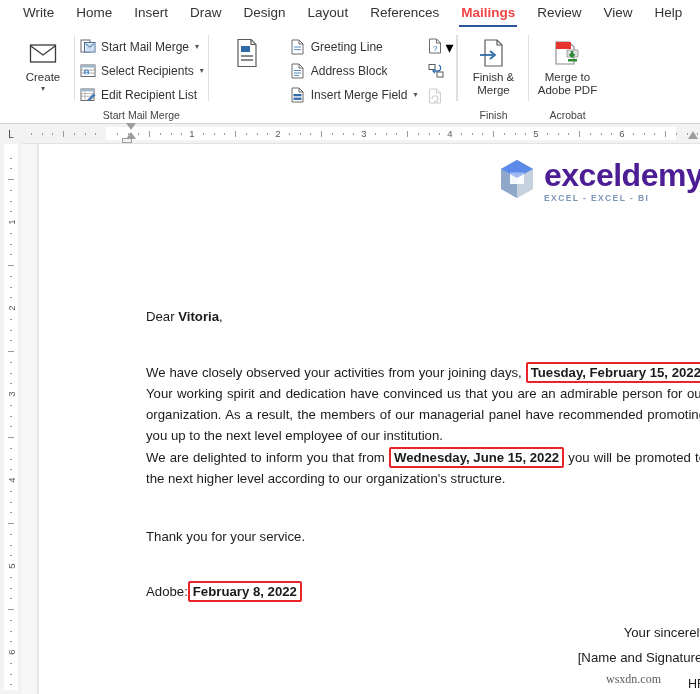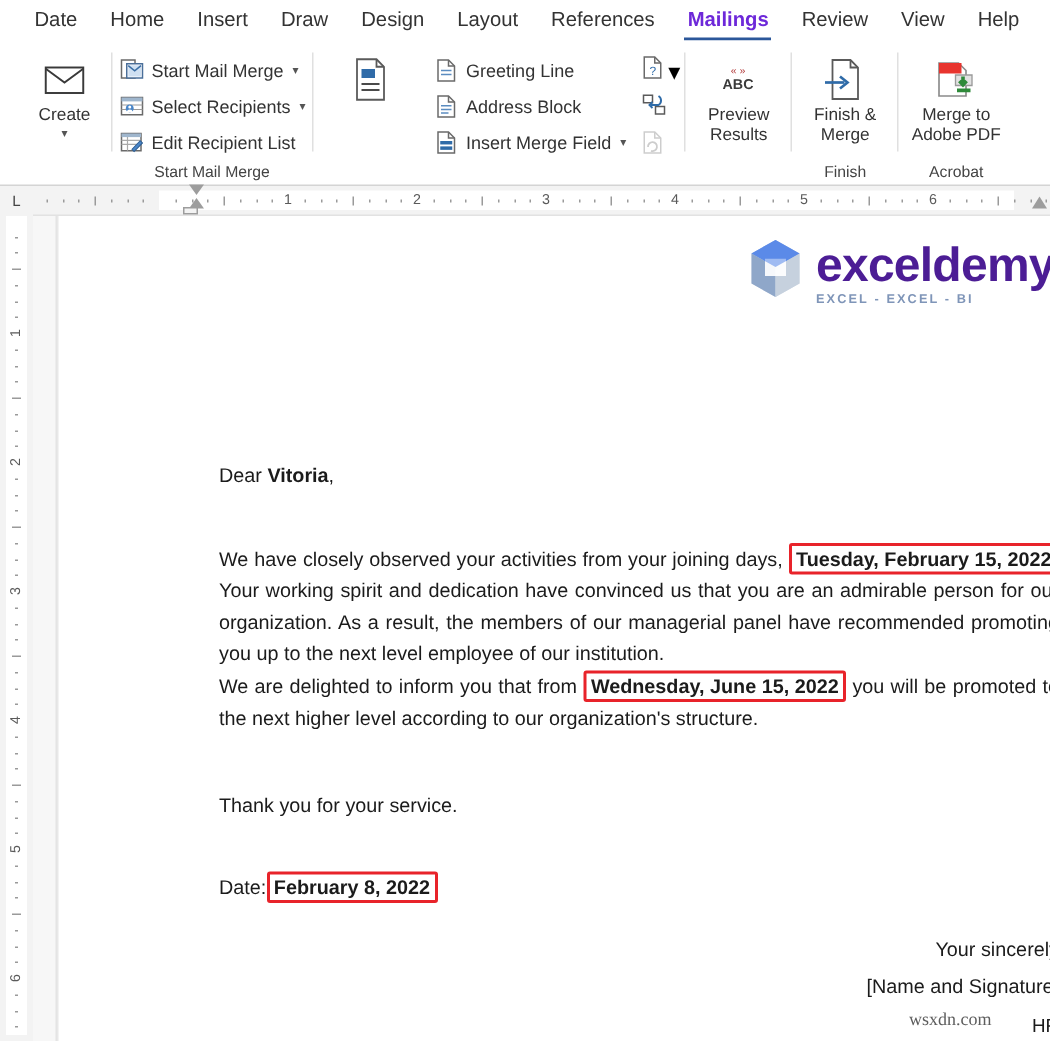--- a/index.html
+++ b/index.html
@@ -19,21 +19,21 @@
     display: flex; align-items: center;
     padding-left: 12px;
   }
   .tab {
     font-size: 13.5px; color: #333333;
     padding: 2px 11px 3px 11px;
     white-space: nowrap;
     position: relative;
     line-height: 18px;
   }
-  .tab.active { font-weight: bold; color: #6d28d9; }
+  .tab.active { font-weight: bold; color: #ef4444; }
   .tab.active::after {
     content: ""; position: absolute;
     left: 9px; right: 9px; bottom: -2px; height: 2.5px;
     background: #2b579a;
   }
 
   
   .ribbon {
     position: absolute; top: 27px; left: 0; width: 700px; height: 97px;
     background: #ffffff;
@@ -178,21 +178,21 @@
     font-family: "Liberation Serif", serif;
   }
   .hr-sign { font-size: 12.5px; }
 </style>
 </head>
 <body>
 
 <div id="app">
 
   <div class="tabbar">
-    <div class="tab">Date</div>
+    <div class="tab">Write</div>
     <div class="tab">Home</div>
     <div class="tab">Insert</div>
     <div class="tab">Draw</div>
     <div class="tab">Design</div>
     <div class="tab">Layout</div>
     <div class="tab">References</div>
     <div class="tab active">Mailings</div>
     <div class="tab">Review</div>
     <div class="tab">View</div>
     <div class="tab">Help</div>
@@ -352,32 +352,20 @@
                 </svg>
               </span>
             </div>
           </div>
         </div>
       </div>
 
       <div class="rsep"></div>
 
       <div class="rgroup">
-        <div class="rgroup-content">
-          <div class="bigbtn wide2">
-            <span class="glyph">
-              <svg width="34" height="26" viewBox="0 0 34 26">
-                <text x="17" y="9" font-size="7" fill="#b23a3a" text-anchor="middle" font-family="Liberation Sans, sans-serif">« »</text>
-                <text x="17" y="19" font-size="9.5" fill="#3a3a3a" text-anchor="middle" font-weight="bold" font-family="Liberation Sans, sans-serif">ABC</text>
-              </svg>
-            </span>
-            <span class="lbl">Preview Results</span>
-
-          </div>
-        </div>
         <div class="rgroup-label"></div>
       </div>
 
       <div class="rsep"></div>
 
       <div class="rgroup">
         <div class="rgroup-content">
           <div class="bigbtn wide2">
             <span class="glyph">
               <svg width="30" height="30" viewBox="0 0 30 30">
@@ -578,21 +566,21 @@
           <span>We have closely observed your activities from your joining days, </span><span class="boxed">Tuesday, February 15, 2022</span><span> Your working spirit and dedication have convinced us that you are an admirable person for our organization. As a result, the members of our managerial panel have recommended promoting you up to the next level employee of our institution.</span>
         </div>
 
         <div class="p-two">
           <span>We are delighted to inform you that from </span><span class="boxed">Wednesday, June 15, 2022</span><span> you will be promoted to the next higher level according to our organization's structure.</span>
         </div>
 
         <div class="p-thanks">Thank you for your service.</div>
 
         <div class="p-date">
-          <span>Date:</span><span class="boxed">February 8, 2022</span>
+          <span>Adobe:</span><span class="boxed">February 8, 2022</span>
         </div>
 
         <div class="p-sinc">Your sincerely</div>
         <div class="p-name">[Name and Signature]</div>
         <div class="p-hr hr-sign">HR</div>
       </div>
     </div>
   </div>
 
   <div class="watermark">wsxdn.com</div>

